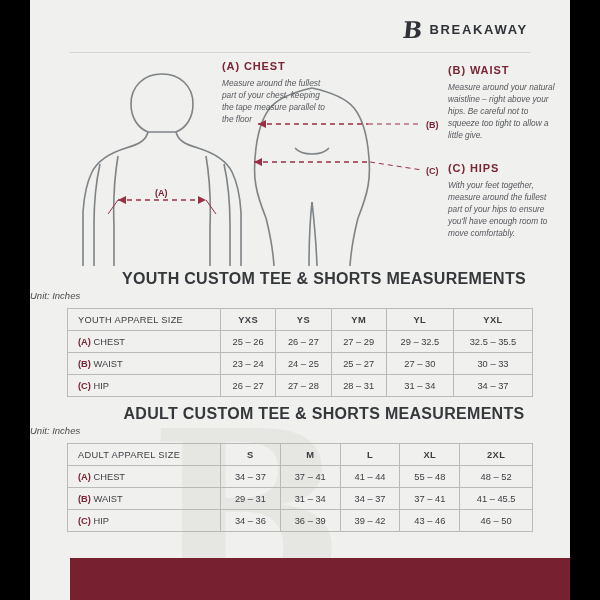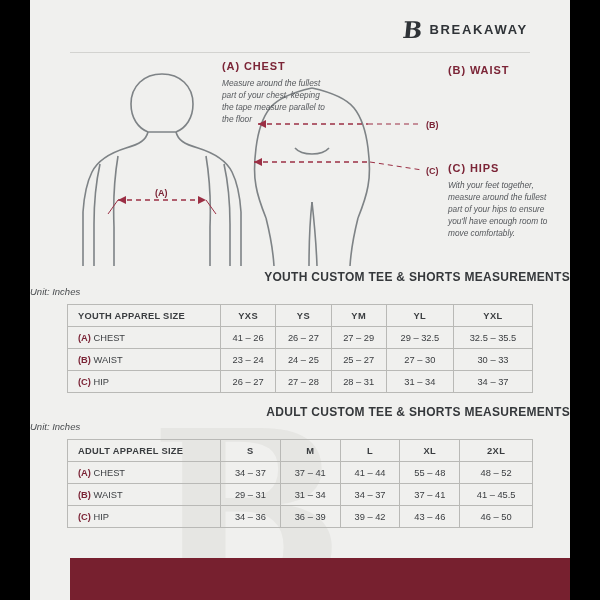--- a/index.html
+++ b/index.html
@@ -120,22 +120,22 @@
   }
   .co-chest { left: 192px; top: 8px; width: 110px; }
   .co-waist { left: 418px; top: 12px; width: 112px; }
   .co-hips  { left: 418px; top: 110px; width: 112px; }
 
   
   .tbl-block { position: absolute; left: 0; width: 540px; z-index: 2; }
   .tbl-youth { top: 270px; }
   .tbl-adult { top: 405px; }
   .tbl-title {
-    text-align: right;
-    font-size: 12px;
+    text-align: center;
+    font-size: 16px;
     font-weight: bold;
     letter-spacing: .3px;
     color: #35383b;
     margin-left: 48px;
   }
   .tbl-unit {
     text-align: left;
     font-size: 9.5px;
     font-style: italic;
     color: #4a4d50;
@@ -159,21 +159,21 @@
   th.rowhdr, td.rowhdr {
     text-align: left;
     padding-left: 10px;
     font-size: 9.3px;
     width: 140px;
   }
   th {
     font-weight: bold;
     letter-spacing: .4px;
   }
-  th.rowhdr { font-weight: bold; letter-spacing: .3px; }
+  th.rowhdr { font-weight: normal; letter-spacing: .3px; }
   .lbl { color: #7b2436; font-weight: bold; }
 </style>
 </head>
 <body>
 
 <div id="page">
   <div class="sheet">
 
     <div class="watermark">B</div>
 
@@ -239,20 +239,21 @@
         </g>
         <text x="396" y="122" font-family="Liberation Sans, sans-serif" font-size="9" font-weight="bold" fill="#7b2436">(C)</text>
       </svg>
 
       <div class="callout co-chest">
         <div class="c-title">(A) CHEST</div>
         <div class="c-body">Measure around the fullest part of your chest, keeping the tape measure parallel to the floor</div>
       </div>
       <div class="callout co-waist">
         <div class="c-title">(B) WAIST</div>
+        <div class="c-body">Measure around your natural waistline – right above your hips. Be careful not to squeeze too tight to allow a little give.</div>
       </div>
       <div class="callout co-hips">
         <div class="c-title">(C) HIPS</div>
         <div class="c-body">With your feet together, measure around the fullest part of your hips to ensure you'll have enough room to move comfortably.</div>
       </div>
     </div>
 
     <div class="tbl-block tbl-youth">
       <div class="tbl-title">YOUTH CUSTOM TEE &amp; SHORTS MEASUREMENTS</div>
       <div class="tbl-unit">Unit: Inches</div>
@@ -266,21 +267,21 @@
             <th>YL</th>
             <th>YXL</th>
           </tr>
         </thead>
         <tbody>
           <tr>
             <td class="rowhdr">
               <span class="lbl">(A)</span>
               <span>CHEST</span>
             </td>
-            <td>41 – 26</td>
+            <td>25 – 26</td>
             <td>26 – 27</td>
             <td>27 – 29</td>
             <td>29 – 32.5</td>
             <td>32.5 – 35.5</td>
           </tr>
           <tr>
             <td class="rowhdr">
               <span class="lbl">(B)</span>
               <span>WAIST</span>
             </td>

